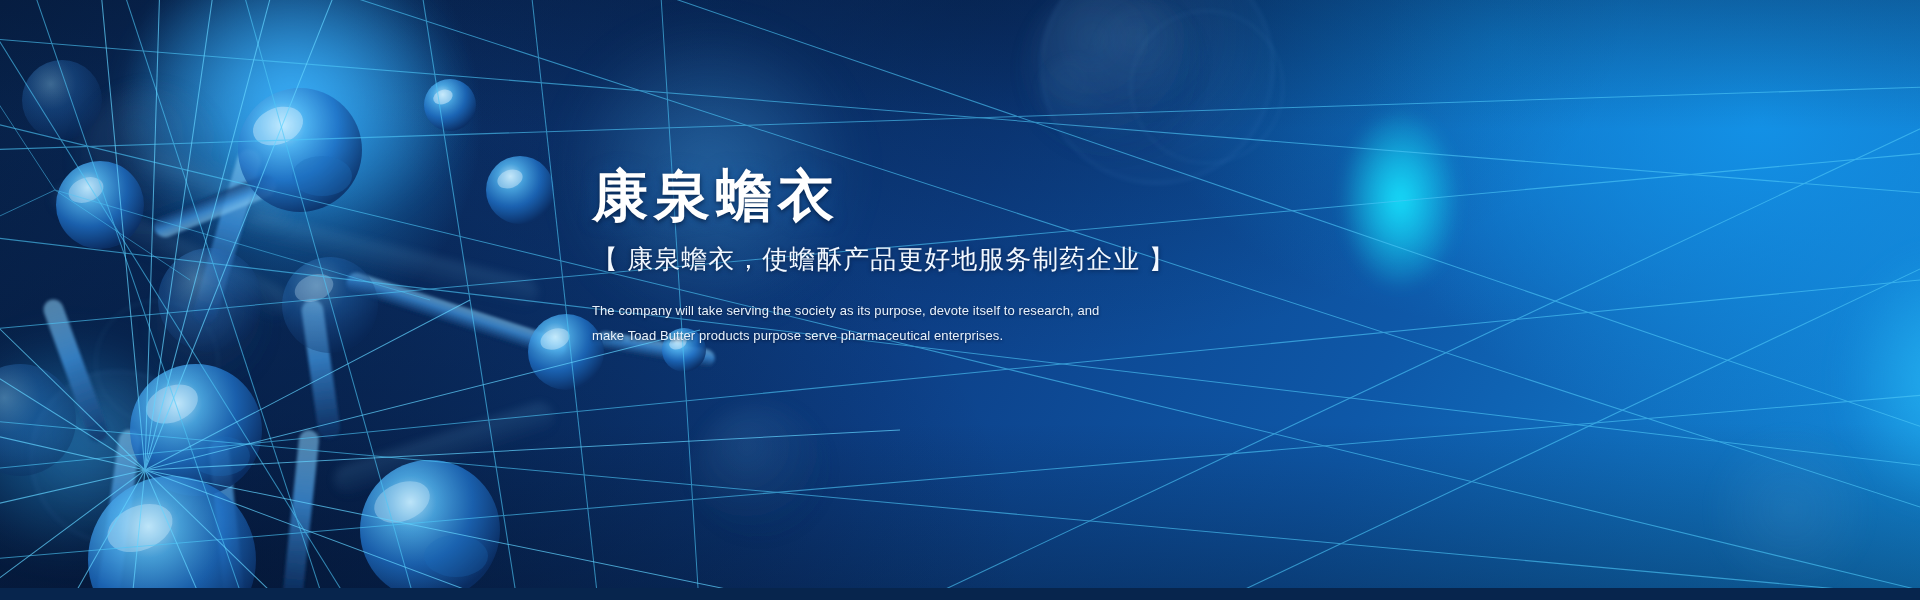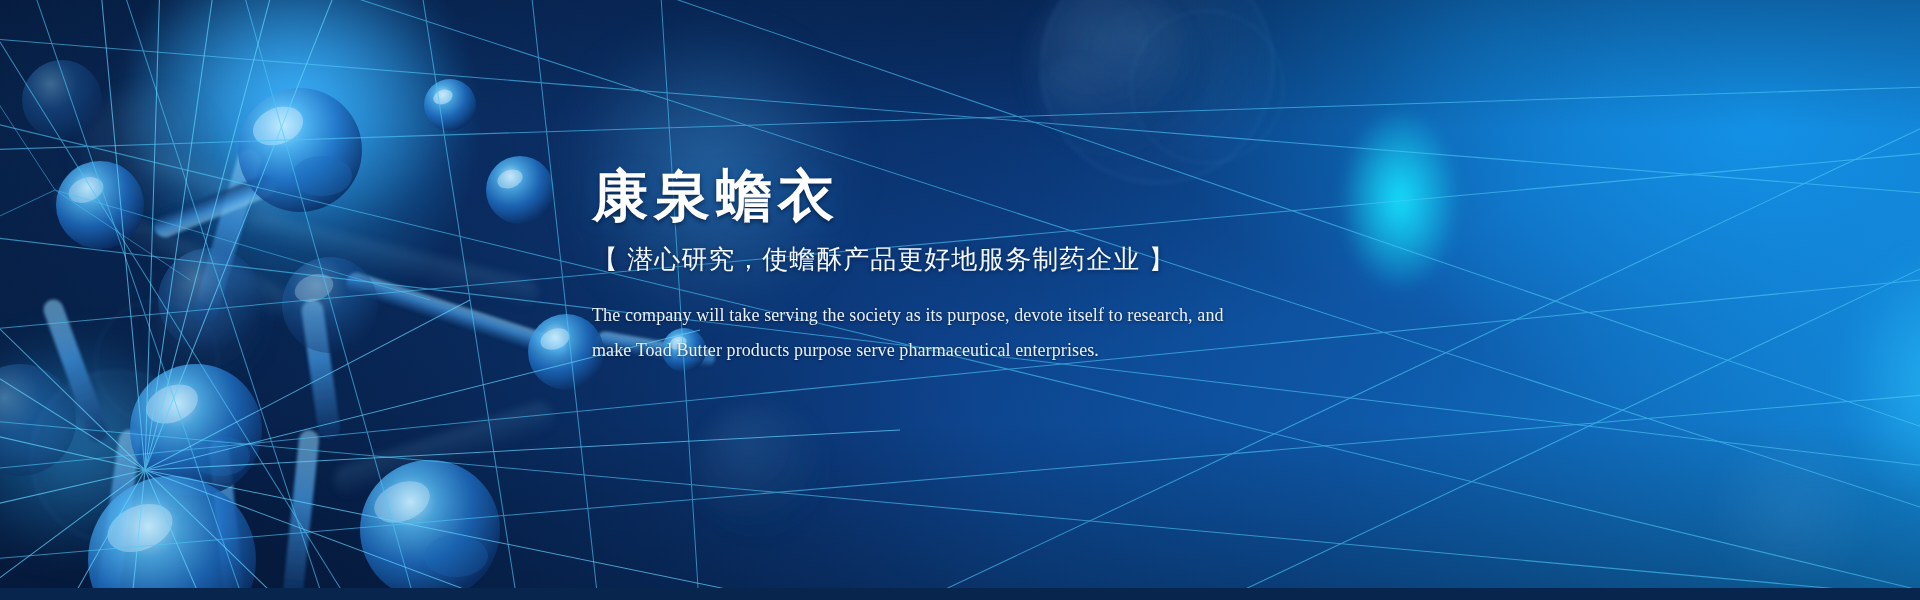--- a/index.html
+++ b/index.html
@@ -86,26 +86,25 @@
     font-size:26px;
     line-height:1.25;
     font-weight:400;
     letter-spacing:1px;
     text-shadow:0 1px 4px rgba(0,18,48,.70);
     white-space:nowrap;
   }
   .en{
     margin:22px 0 17px 0;
     color:#e8f2fc;
-    font-size:18px;
+    font-size:13px;
     line-height:1.95;
     font-weight:400;
     letter-spacing:.1px;
     text-shadow:0 1px 3px rgba(0,16,44,.75);
-    font-family:Liberation Serif, serif;
   }
   .en div{white-space:nowrap;}
 </style>
 </head>
 <body>
 
 <div id="banner">
 
   <div class="bg-base"></div>
   <div class="bg-vignette"></div>
@@ -292,21 +291,21 @@
         <line x1="55" y1="190" x2="190" y2="280"></line>
         <line x1="55" y1="190" x2="430" y2="300"></line>
         <line x1="55" y1="190" x2="-30" y2="230"></line>
       </g>
     </svg>
   </div>
 
   <div class="content">
     <h1 class="title">康泉蟾衣</h1>
 
-    <p class="subtitle">【 潜心研究，使蟾酥产品更好地服务制药企业 】</p>
+    <p class="subtitle">【 康泉蟾衣，使蟾酥产品更好地服务制药企业 】</p>
 
     <div class="en">
       <div>The company will take serving the society as its purpose, devote itself to research, and</div>
       <div>make Toad Butter products purpose serve pharmaceutical enterprises.</div>
     </div>
   </div>
 
 </div>
 
 </body></html>

